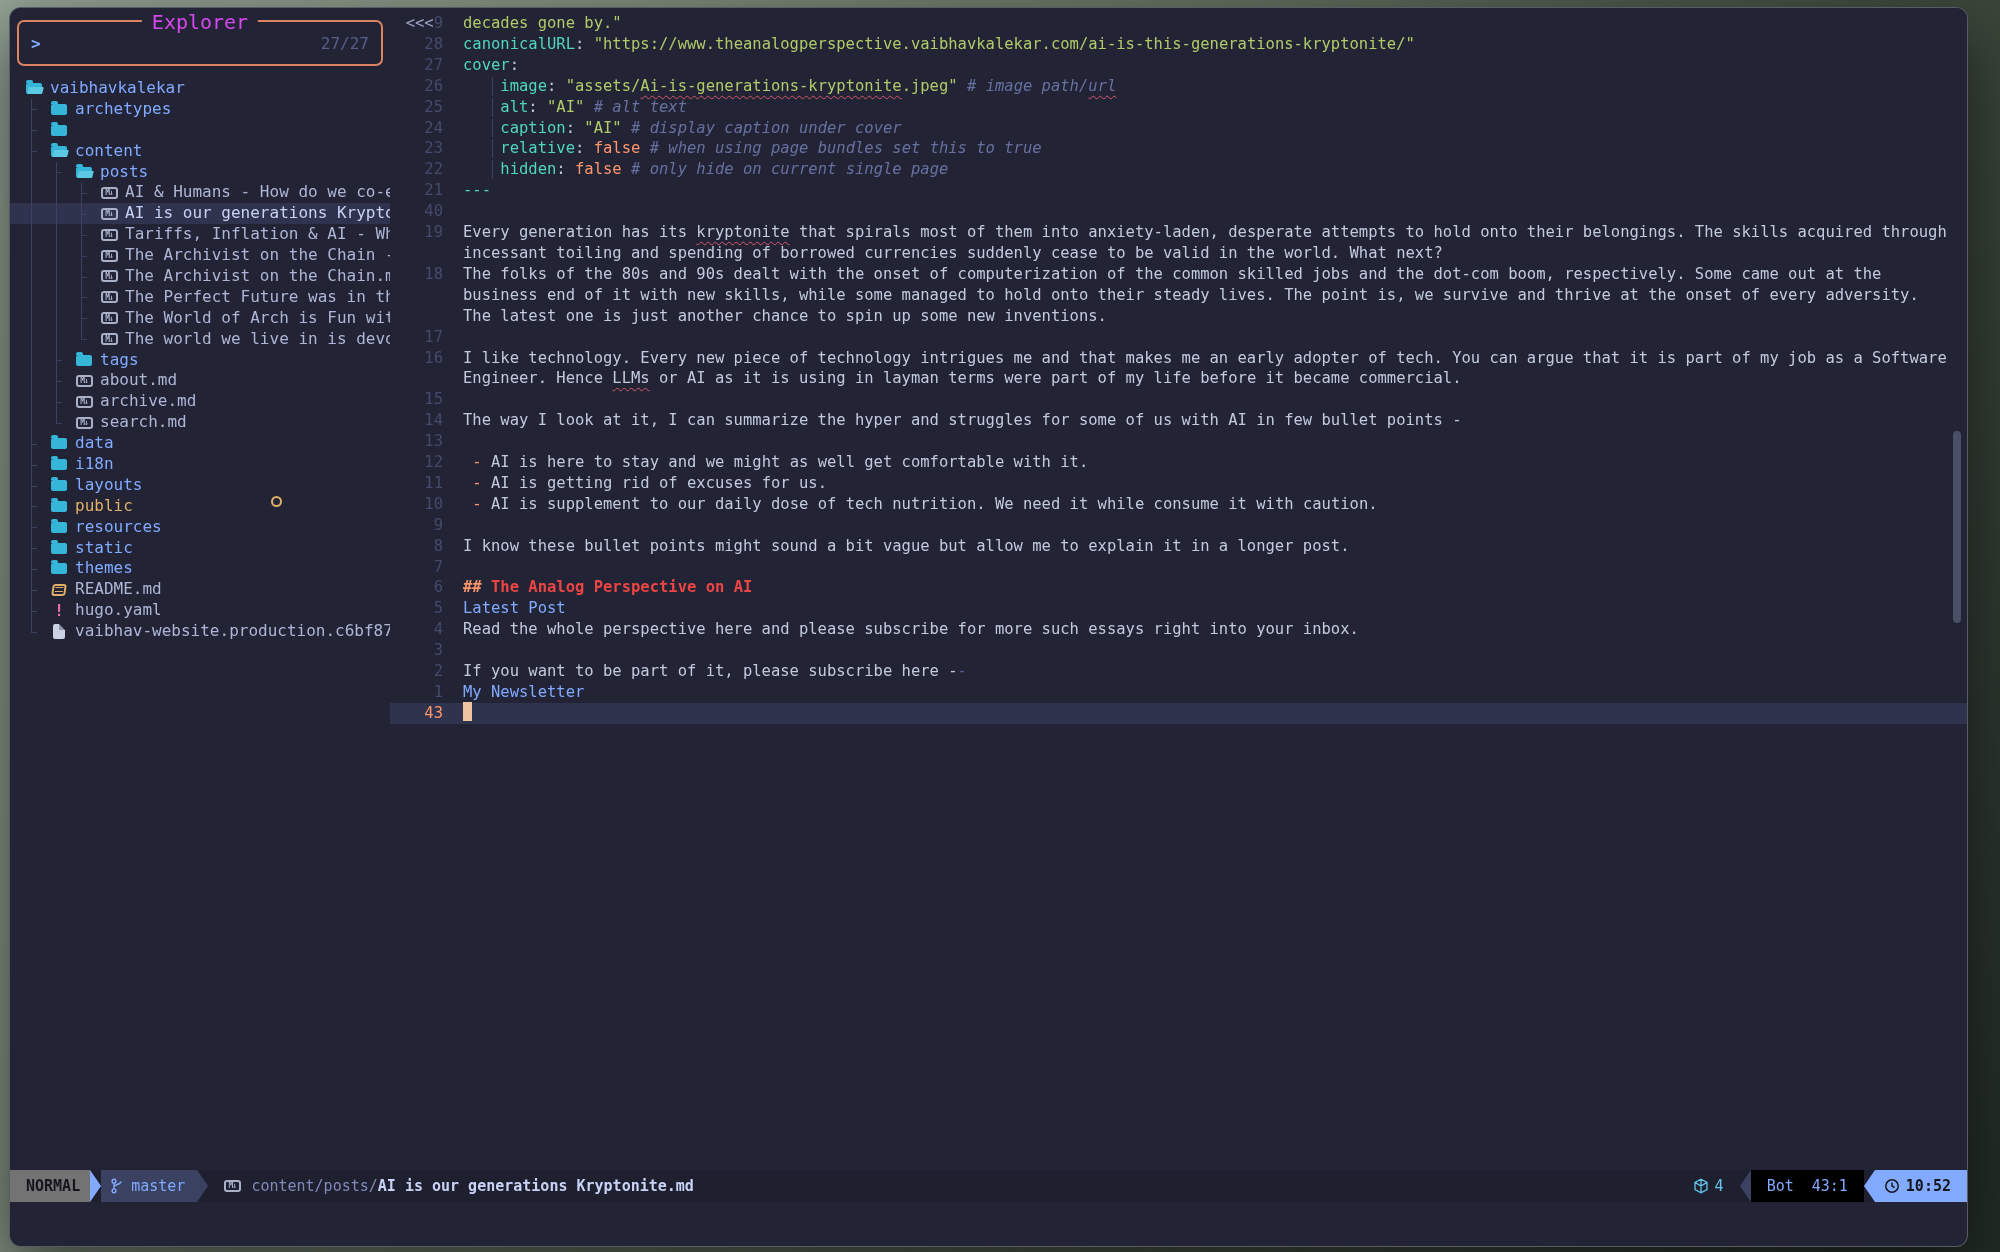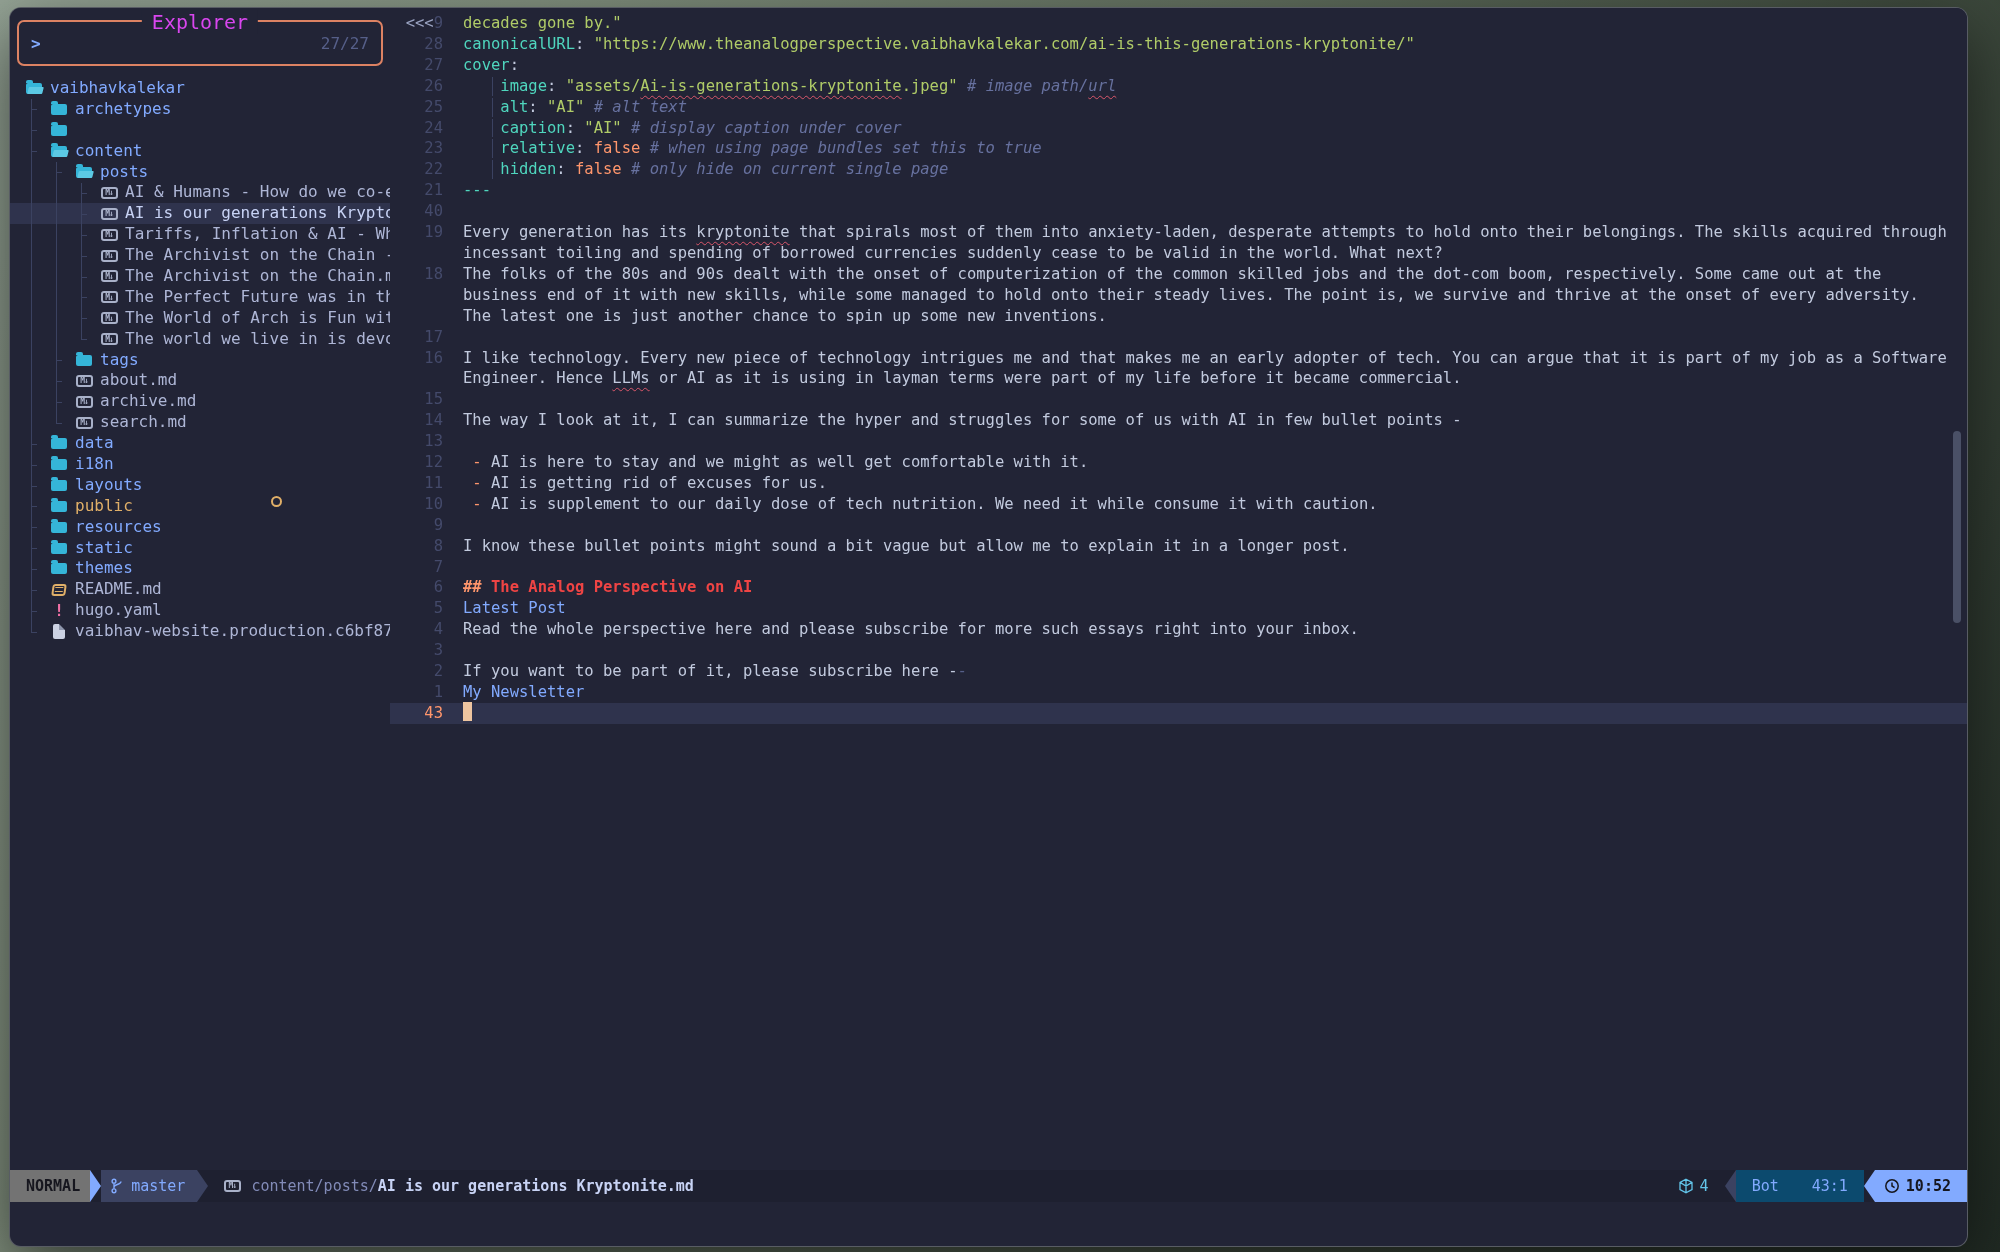--- a/index.html
+++ b/index.html
@@ -76,21 +76,21 @@
   .tri-branch{border-left:11px solid #3b4261}
   .tri-pos-l{border-right:11px solid #3b4261}
   .tri-time-l{border-right:11px solid #82aaff}
   .seg{display:flex;align-items:center;flex:none}
   .seg-mode{background:#737373;color:#16161e;font-weight:bold;padding:0 10px 0 16px}
   .seg-branch{background:#3b4261;color:#82aaff;gap:7px;padding:0 12px 0 9px}
   .file-area{display:flex;align-items:center;margin-left:14px;gap:9px;min-width:0}
   .path{color:#828bb8}.fname{color:#c8d3f5;font-weight:bold}
   .sb-right{margin-left:auto;display:flex;align-items:stretch}
   .diag{display:flex;align-items:center;gap:6px;color:#63c5ea;margin-right:16px}
-  .seg-pos{background:#0c4a6e;color:#82aaff;padding:0 16px;gap:33px}
+  .seg-pos{background:#000000;color:#82aaff;padding:0 16px;gap:18px}
   .seg-time{background:#82aaff;color:#16161e;font-weight:bold;gap:6px;padding:0 16px 0 9px}
   svg{display:block}
 </style>
 </head>
 <body>
 
 <div class="window">
 
 
   <div class="main">

